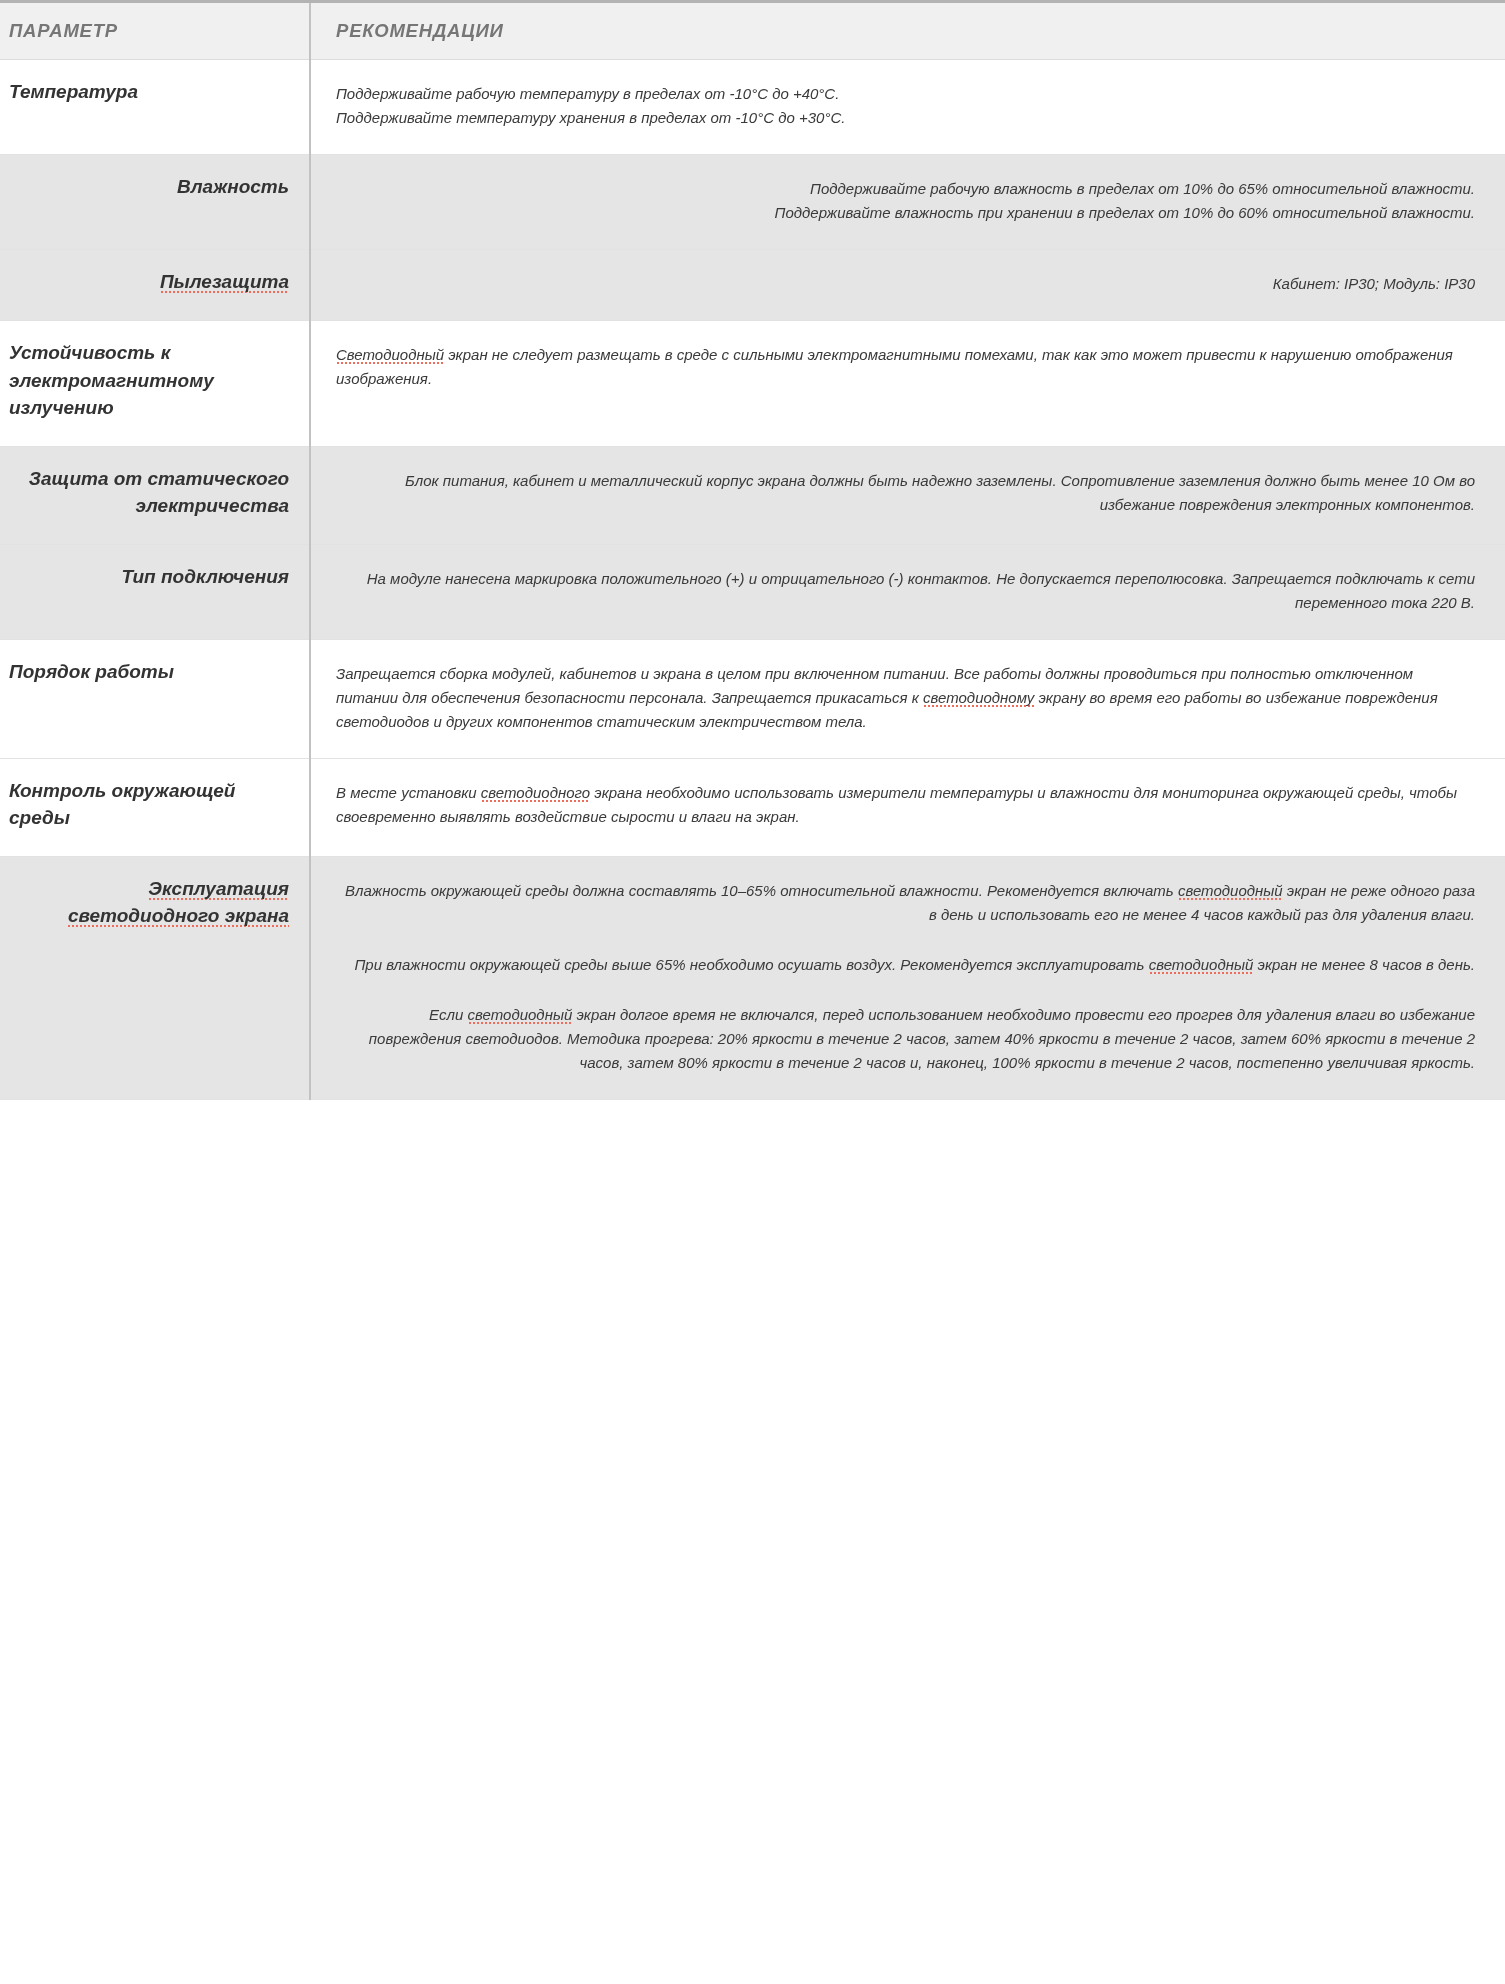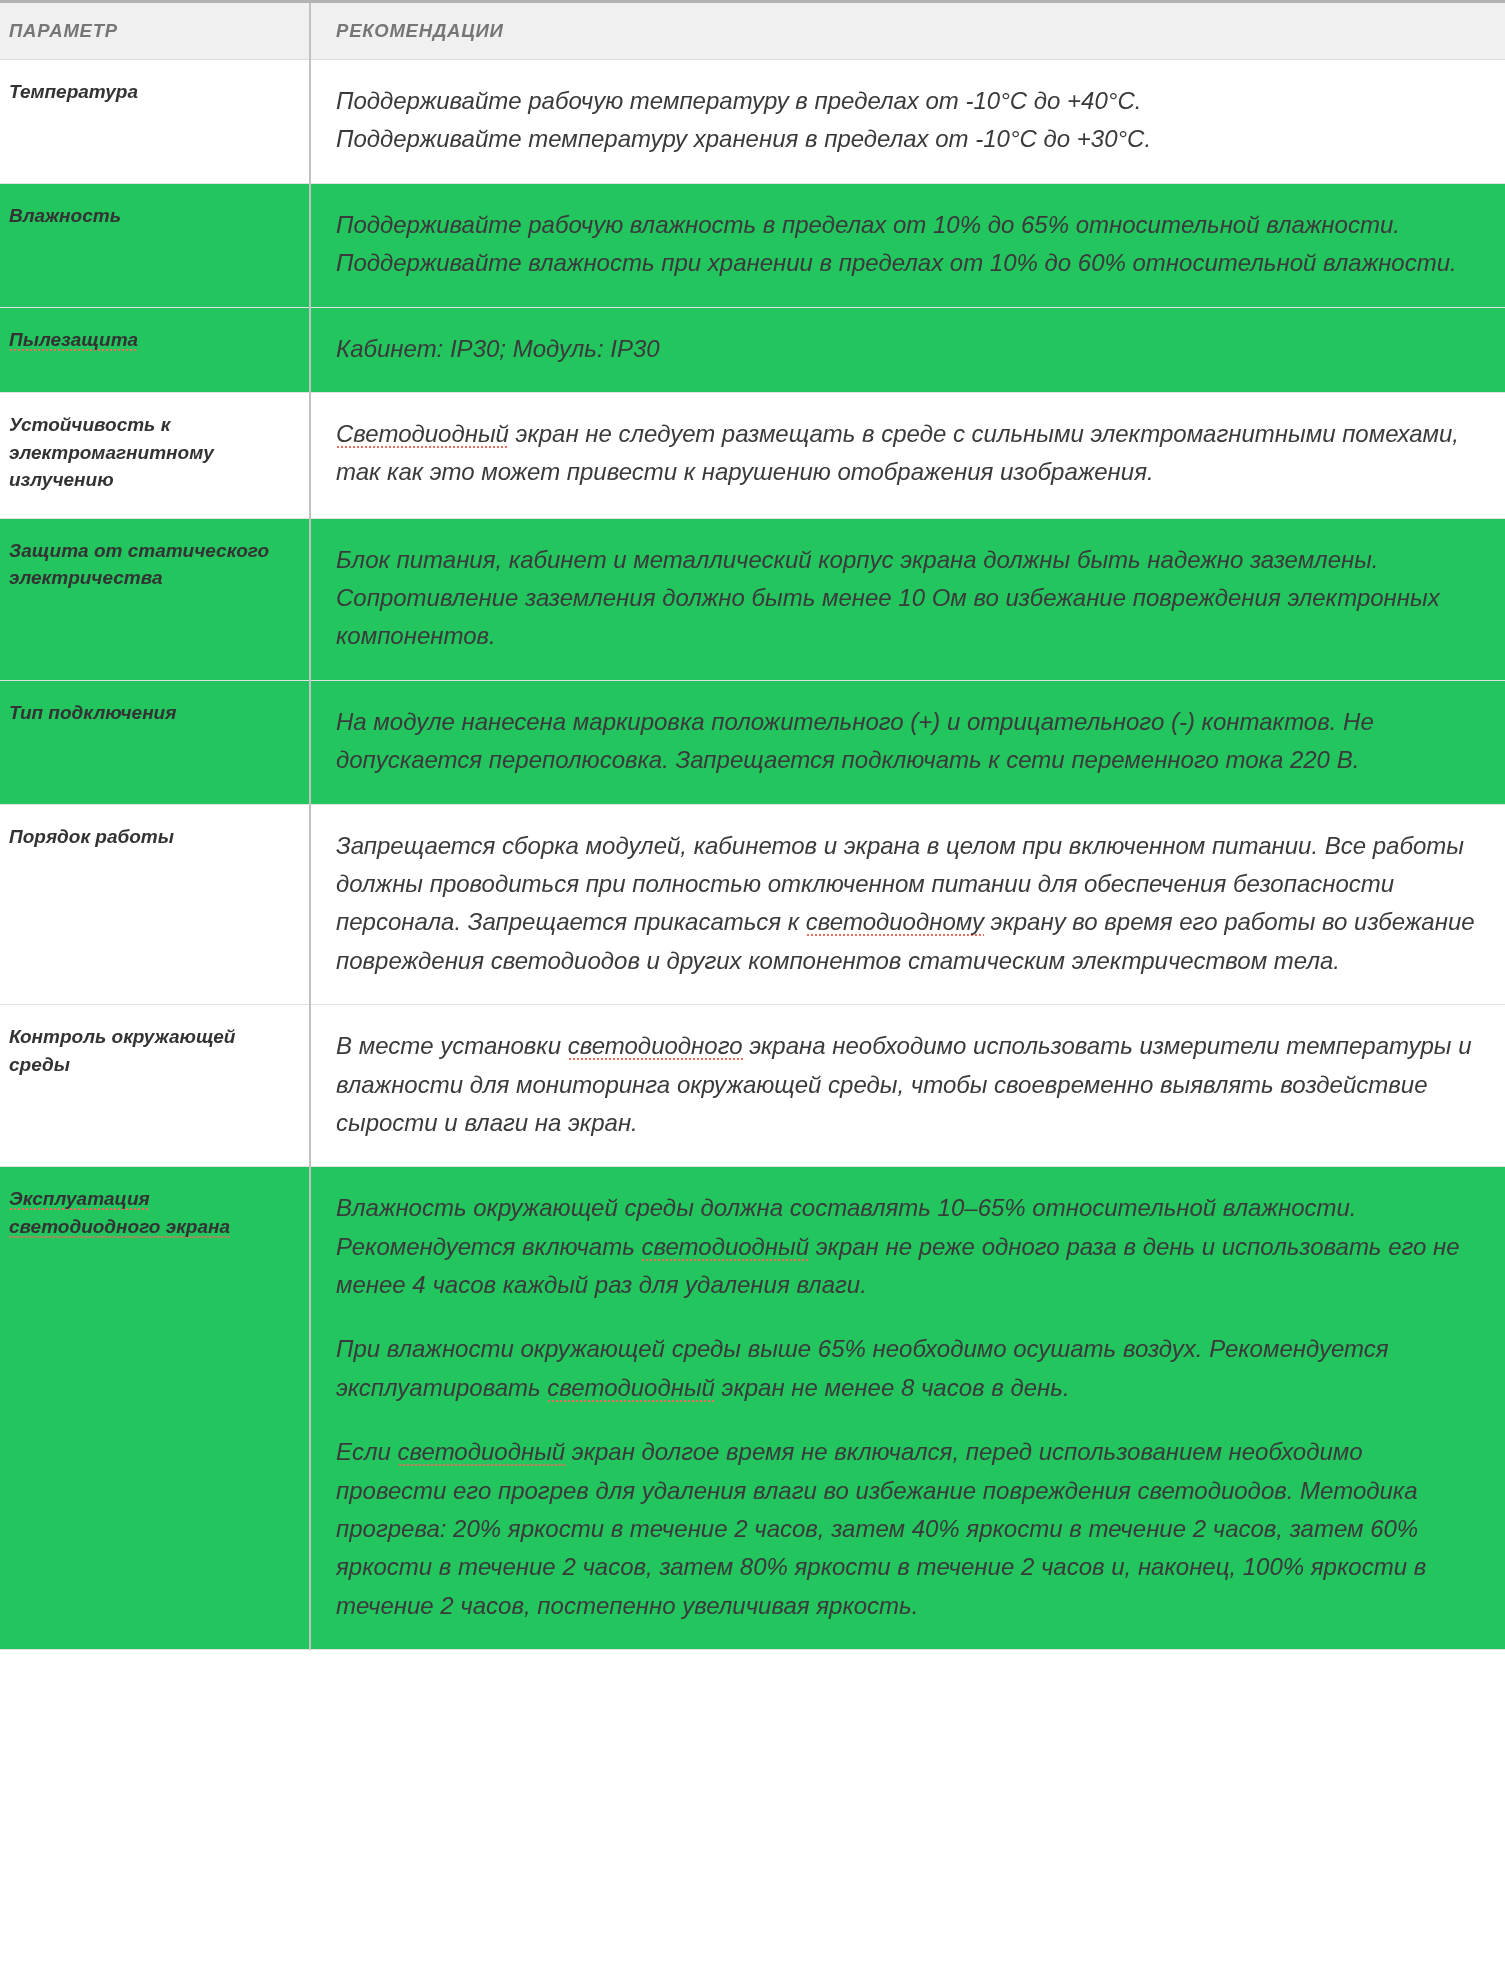--- a/index.html
+++ b/index.html
@@ -47,38 +47,39 @@
   thead th.th-reco {
     padding-left: 25px;
     margin-left: 29px;
   }
 
   
   tbody tr {
     background: #ffffff;
   }
   tbody tr.alt {
-    background: #22c55e;
+    background: #e5e5e5;
+    text-align: right;
   }
   tbody td {
     vertical-align: top;
     border-bottom: 1px solid #e2e2e2;
   }
   tbody td.cell-param {
     border-right: 2px solid #c2c2c2;
     padding: 18px 20px 24px 9px;
     font-size: 19px;
     font-weight: bold;
     line-height: 1.45;
     color: #333333;
     word-break: break-word;
   }
   tbody td.cell-reco {
     padding: 22px 30px 24px 25px;
-    font-size: 24px;
+    font-size: 15px;
     font-weight: normal;
     line-height: 1.6;
     color: #3a3a3a;
   }
   tbody td.cell-reco p {
     margin: 0;
   }
   tbody td.cell-reco p + p {
     margin-top: 0px;
   }

